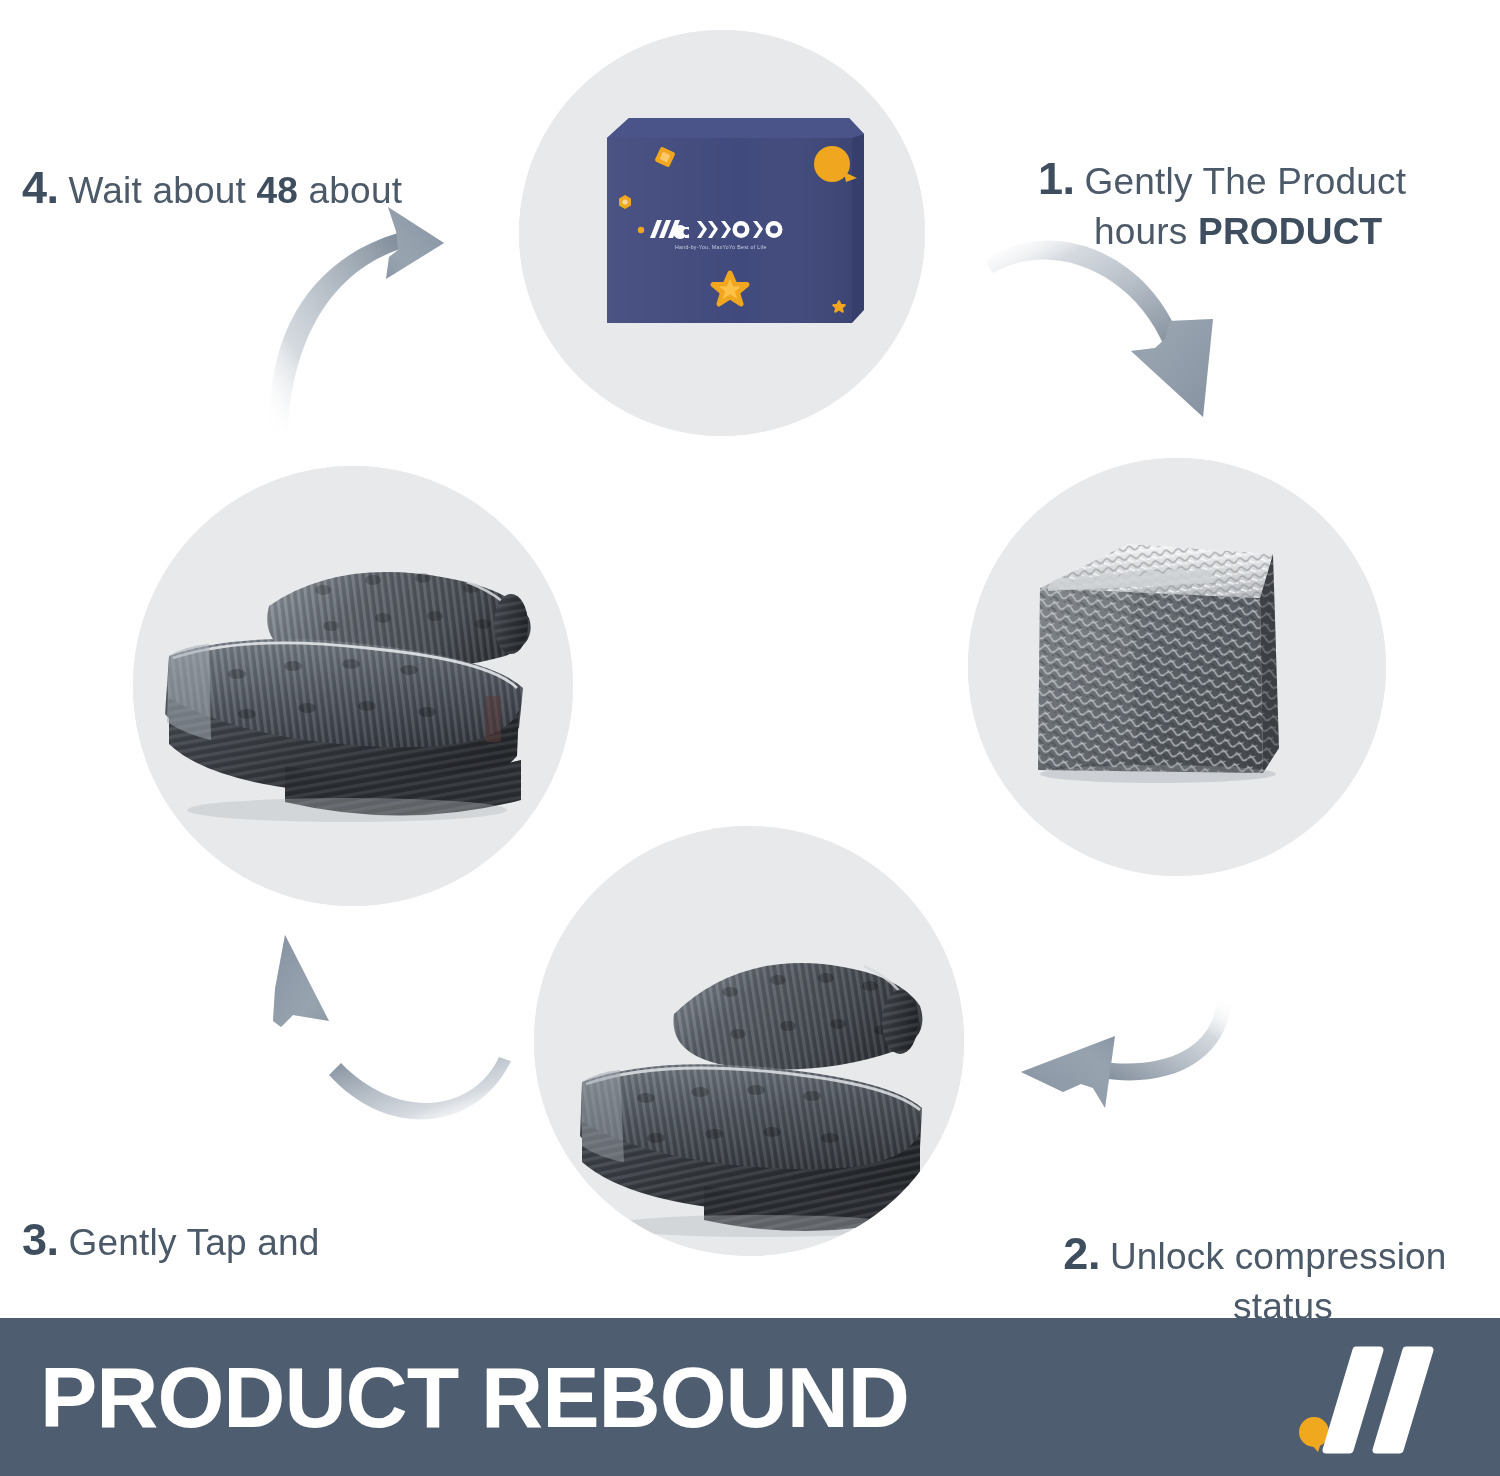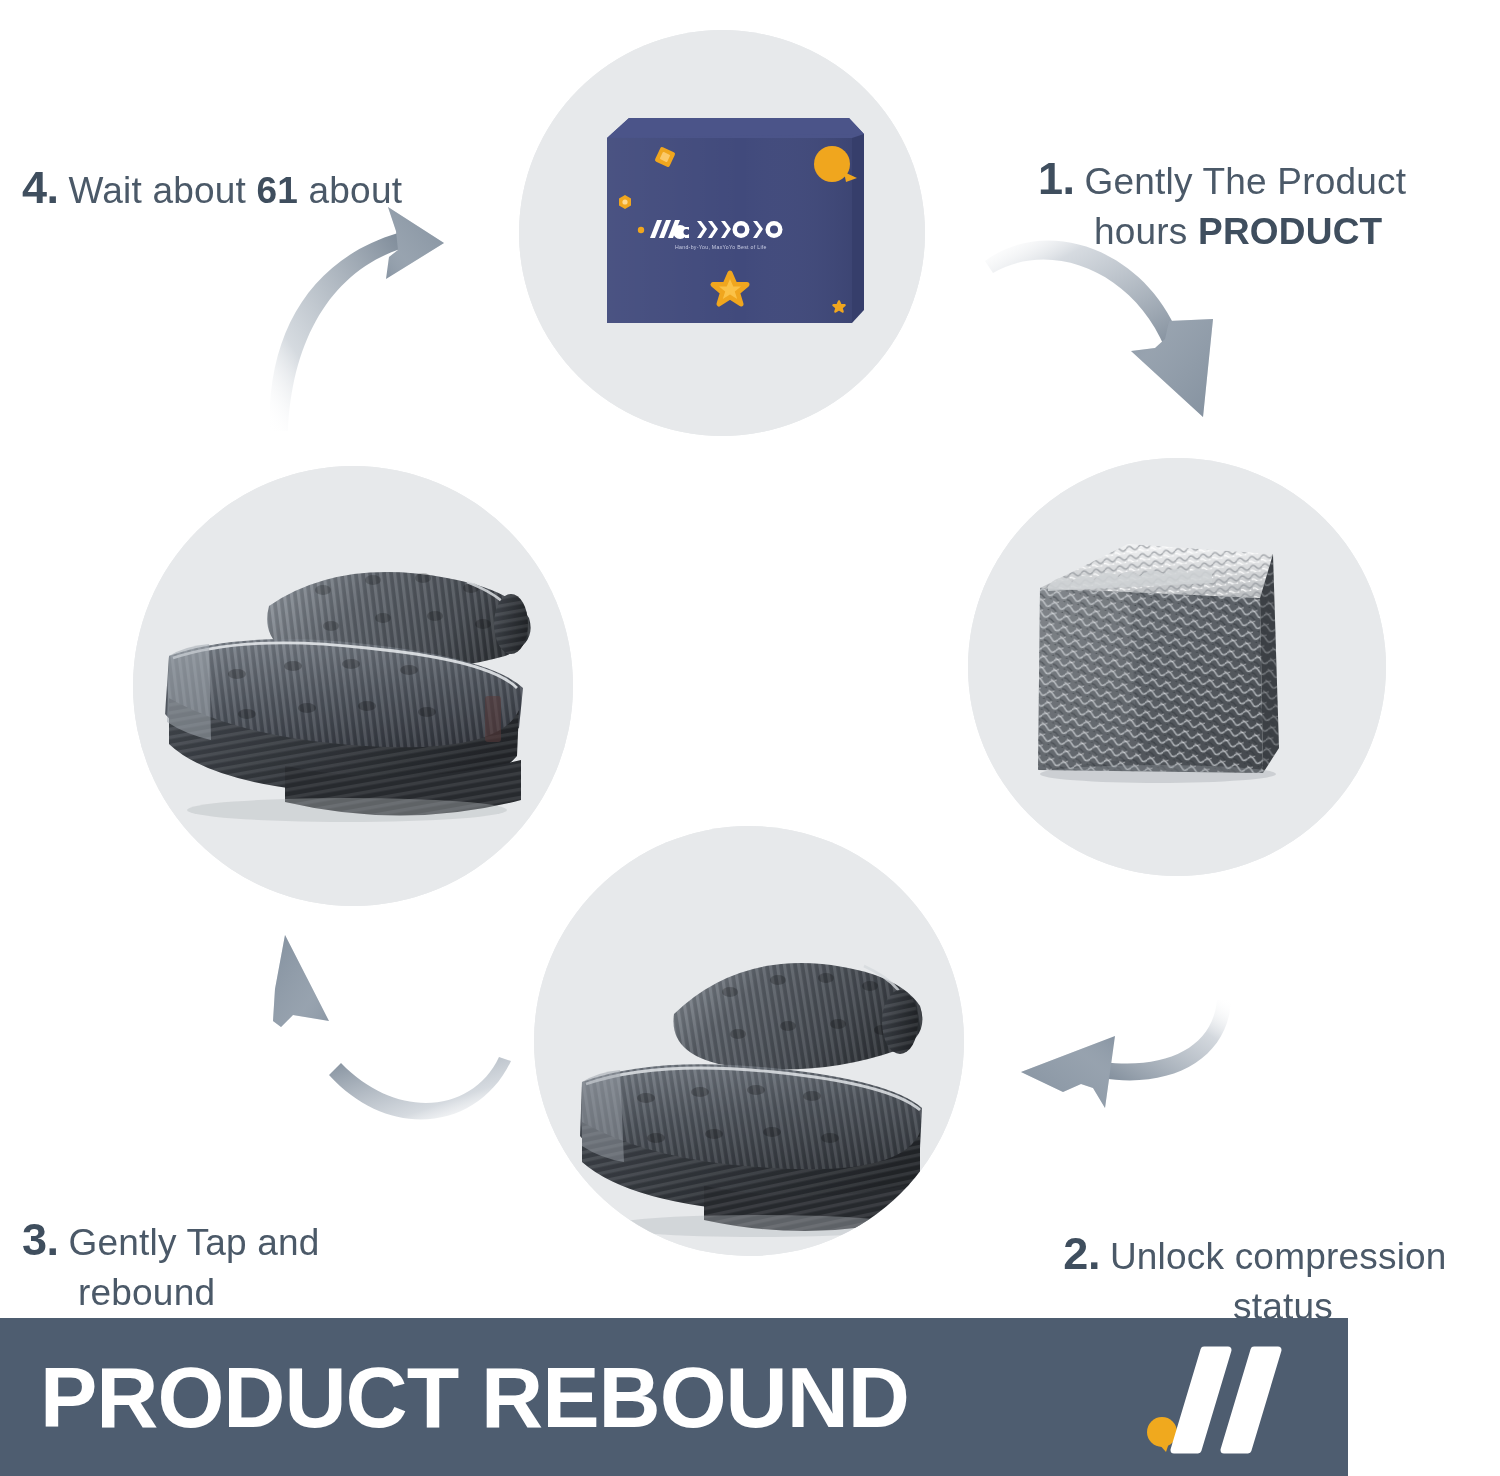--- a/index.html
+++ b/index.html
@@ -66,21 +66,21 @@
   #arrow-4-1 { left: 248px;  top: 185px;  width: 290px; height: 250px; }
   #arrow-1-2 { left: 955px;  top: 215px;  width: 310px; height: 230px; }
   #arrow-2-3 { left: 955px;  top: 1000px; width: 290px; height: 175px; }
   #arrow-3-4 { left: 245px;  top: 925px;  width: 290px; height: 230px; }
 
   
   #banner {
     position: absolute;
     left: 0;
     top: 1318px;
-    width: 1348px;
+    width: 1500px;
     height: 158px;
     background: #4e5d70;
     display: flex;
     align-items: center;
   }
   #banner-title {
     color: #ffffff;
     font-size: 86px;
     font-weight: 700;
     letter-spacing: -1px;
@@ -94,36 +94,35 @@
     width: 190px;
     height: 132px;
   }
 </style>
 </head>
 <body>
 
 <div id="page">
 
   <div id="step4-text" class="step-label">
-    <span class="step-num">4.</span><span>Wait about </span><span class="step-strong">61</span><span> about</span>
+    <span class="step-num">4.</span><span>Wait about </span><span class="step-strong">48</span><span> about</span>
   </div>
 
   <div id="step1-text" class="step-label">
     <span class="step-num">1.</span><span>Gently The Product</span>
     <span class="step-line2"><span>hours </span><span class="step-strong">PRODUCT</span></span>
   </div>
 
   <div id="step2-text" class="step-label">
     <span class="step-num">2.</span><span>Unlock compression</span>
     <span class="step-line2">status</span>
   </div>
 
   <div id="step3-text" class="step-label">
     <span class="step-num">3.</span><span>Gently Tap and</span>
-    <span class="step-line2">rebound</span>
   </div>
 
   <div id="circle-box" class="photo-circle">
     <svg class="photo-svg" viewBox="0 0 406 406">
       <rect width="406" height="406" fill="#e7e9eb"></rect>
 
       <polygon points="88,108 110,88 330,88 345,104 345,108" fill="#4b5489"></polygon>
       <polygon points="88,108 110,88 330,88 345,104" fill="#4b5489"></polygon>
 
       <rect x="88" y="108" width="245" height="185" fill="#414a7c"></rect>

